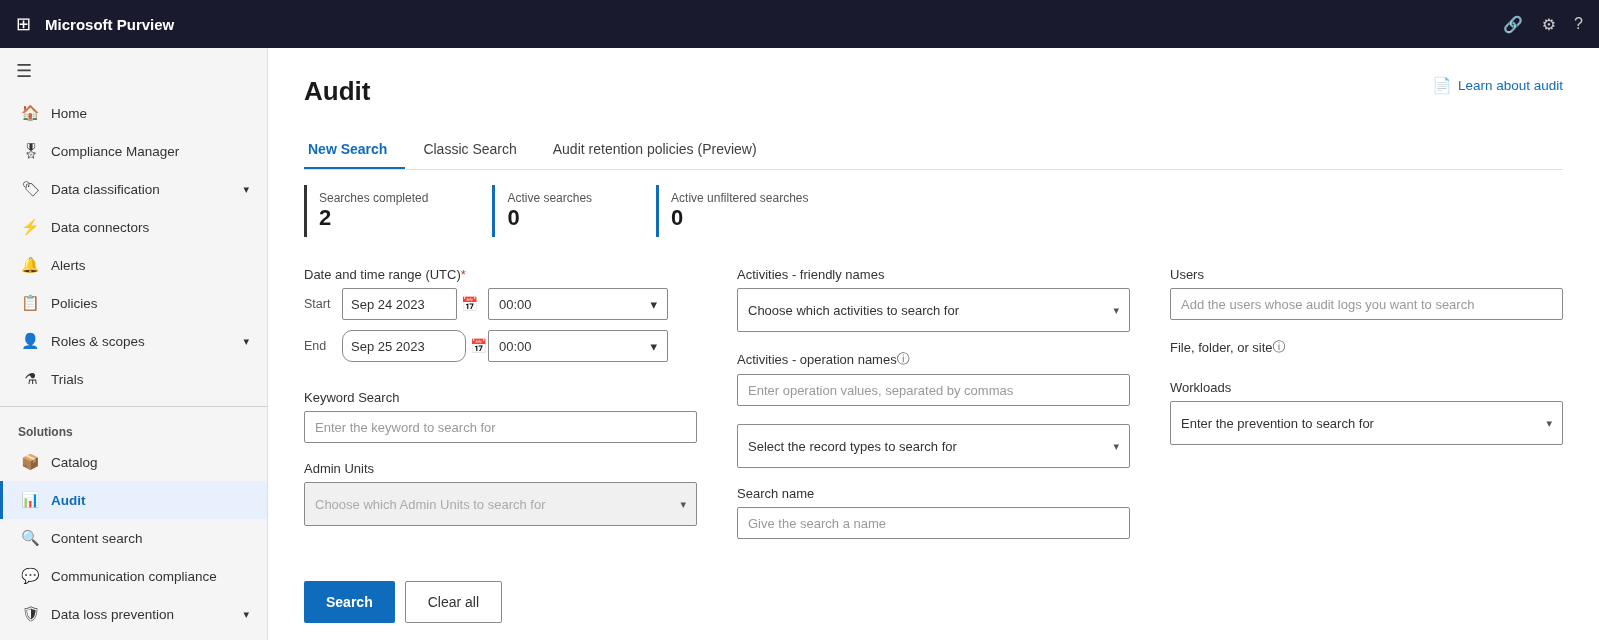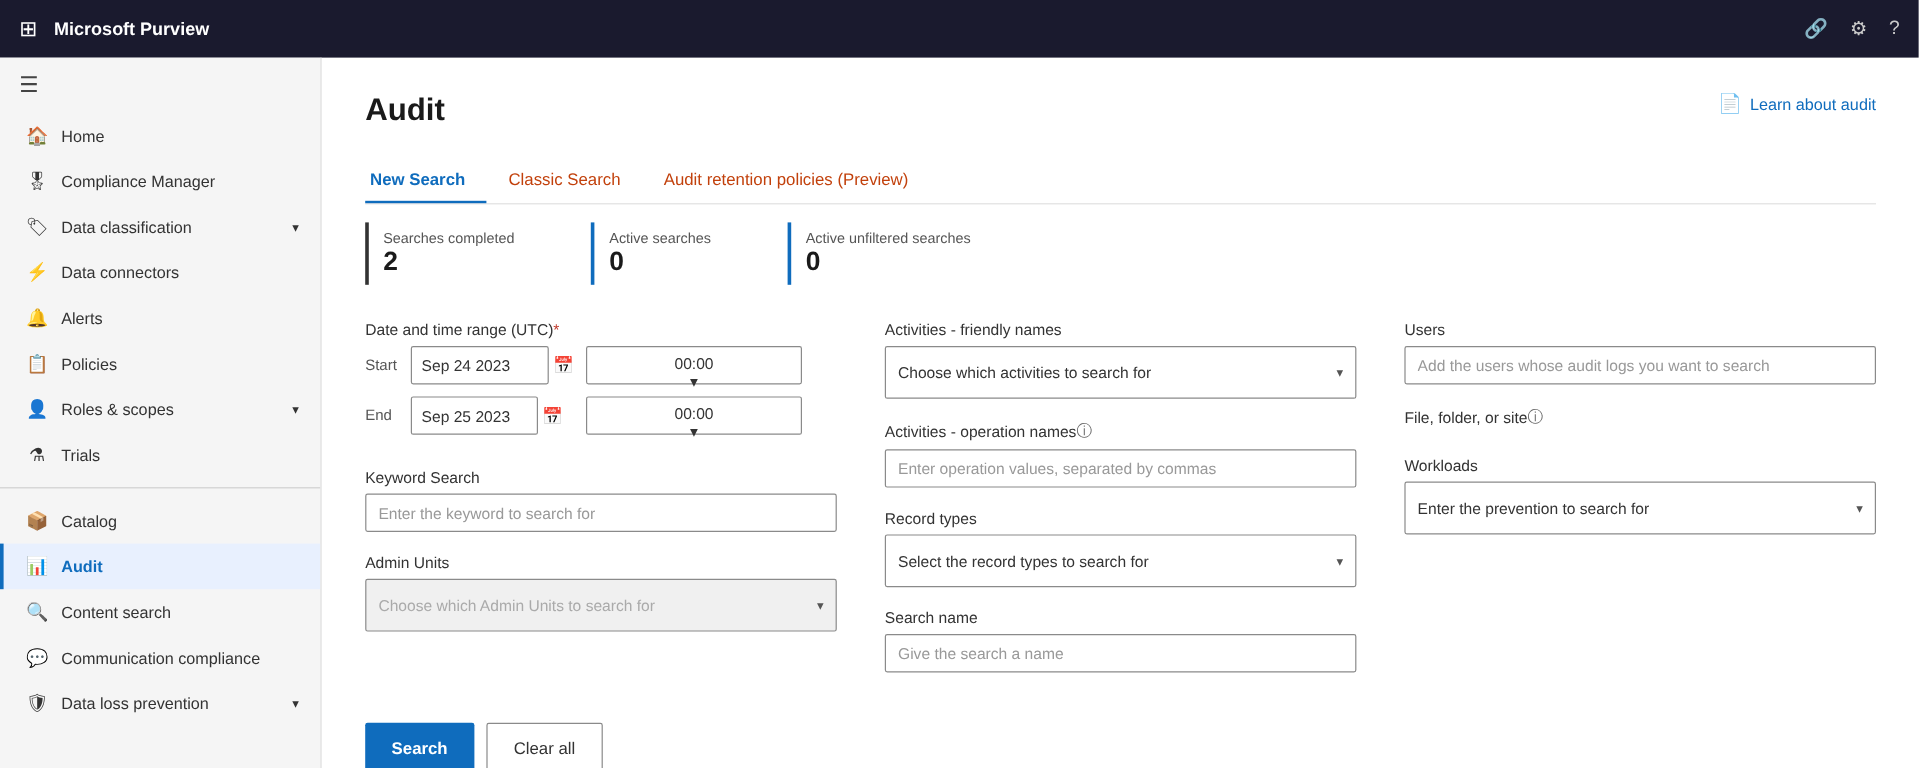--- a/index.html
+++ b/index.html
@@ -90,21 +90,21 @@
       text-decoration: none;
     }
     .learn-link .doc-icon { font-size: 16px; }
 
     
     .tabs { display: flex; gap: 0; border-bottom: 1px solid #e0e0e0; margin-bottom: 15px; }
     .tab {
       padding: 10px 18px 10px 4px;
       font-size: 14px;
       cursor: pointer;
-      color: #c2410c;
+      color: #404040;
       border-bottom: 2px solid transparent;
       margin-right: 14px;
     }
     .tab.active { color: #0f6cbd; border-bottom: 2px solid #0f6cbd; font-weight: 600; }
 
     
     .stats-row { display: flex; gap: 16px; margin-bottom: 30px; }
     .stat-item {
       display: flex;
       flex-direction: column;
@@ -176,21 +176,20 @@
       padding: 6px 10px;
       font-size: 13px;
       color: #333;
       background: #fff;
       height: 32px;
       display: flex;
       align-items: center;
       justify-content: space-between;
       cursor: pointer;
       width: 200px;
-      flex-direction: column;
     }
 
     .full-input {
       width: 100%;
       border: 1px solid #8a8a8a;
       border-radius: 2px;
       padding: 6px 10px;
       font-size: 13px;
       color: #333;
       background: #fff;
@@ -282,20 +281,21 @@
       <span class="icon">👤</span>
       <span>Roles &amp; scopes</span>
       <span class="chevron">▾</span>
     </div>
     <div class="sidebar-item">
       <span class="icon">⚗</span>
       <span>Trials</span>
     </div>
 
     <hr class="sidebar-divider">
+    <div class="sidebar-section-label">Solutions</div>
 
     <div class="sidebar-item">
       <span class="icon">📦</span>
       <span>Catalog</span>
     </div>
     <div class="sidebar-item active">
       <span class="icon">📊</span>
       <span>Audit</span>
     </div>
     <div class="sidebar-item">
@@ -359,21 +359,21 @@
               <span class="cal-icon">📅</span>
             </div>
             <div class="time-select" style="width:180px;">
               <span>00:00</span>
               <span>▾</span>
             </div>
           </div>
           <div class="date-time-row">
             <span class="date-row-label">End</span>
             <div class="date-input">
-              <input type="text" class="input-field" value="Sep 25 2023" style="width: 106px;">
+              <input type="text" class="input-field" value="Sep 25 2023" style="width: 124px; border-radius: 10px;">
               <span class="cal-icon">📅</span>
             </div>
             <div class="time-select" style="width:180px;">
               <span>00:00</span>
               <span>▾</span>
             </div>
           </div>
         </div>
 
         <div class="field-group">
@@ -401,21 +401,20 @@
 
         <div class="field-group">
           <div class="field-label">
             <span>Activities - operation names</span>
             <span class="info-icon">ⓘ</span>
           </div>
           <input type="text" class="full-input" placeholder="Enter operation values, separated by commas" style="">
         </div>
 
         <div class="field-group">
-          <div class="field-label">Record types</div>
           <div class="full-select select-field">
             <span class="select-text">Select the record types to search for</span>
             <span class="chevron-down">▾</span>
           </div>
         </div>
 
         <div class="field-group">
           <div class="field-label">Search name</div>
           <input type="text" class="full-input" placeholder="Give the search a name" style="">
         </div>

